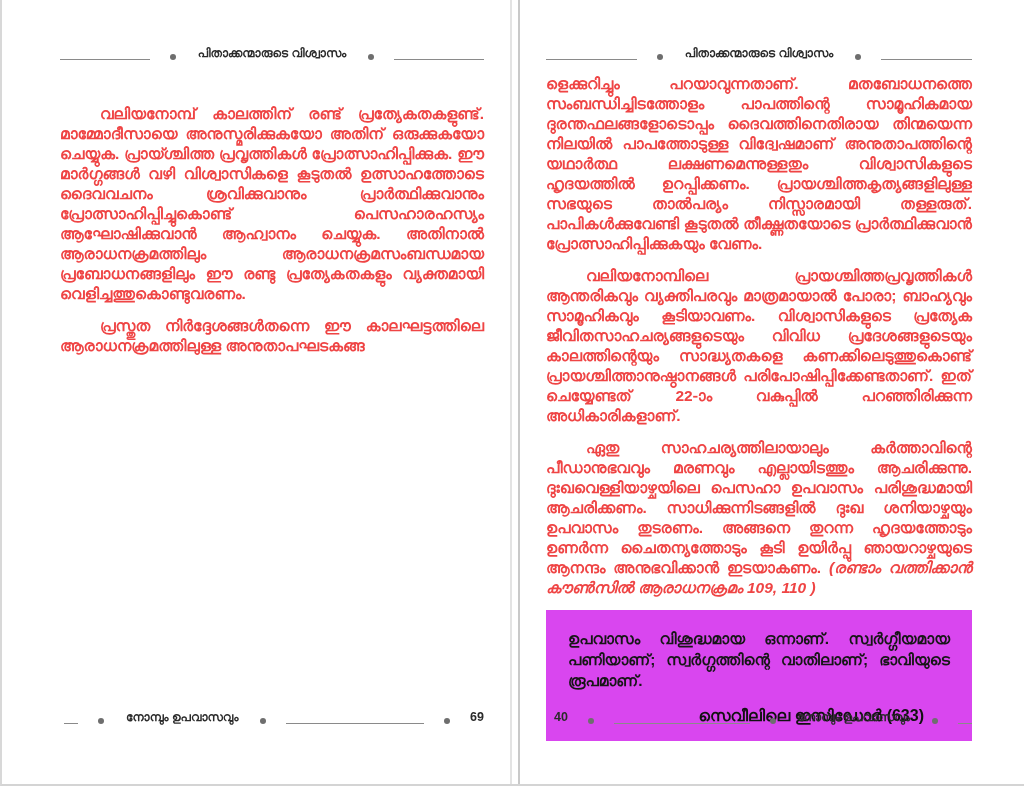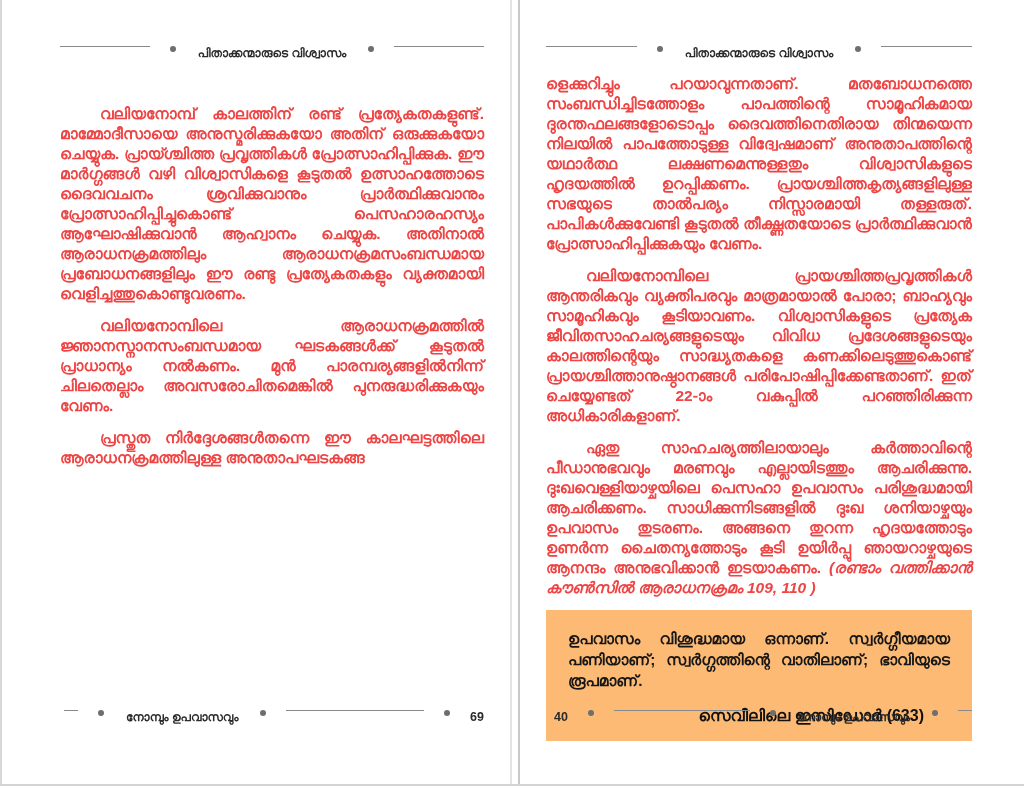--- a/index.html
+++ b/index.html
@@ -31,21 +31,21 @@
     position: absolute;
     left: 508px; top: 0; bottom: 0;
     width: 10px;
     border-left: 2px solid #e3e3e3;
     border-right: 2px solid #c9c9c9;
   }
 
   
   .rulerow {
     display: flex;
-    align-items: flex-start;
+    align-items: flex-end;
     gap: 20px;
     height: 14px;
   }
   .rule  { height: 1px; background: #8a8a8a; flex: 1 1 auto; }
   .rule.short { flex: 0 0 14px; }
   .dot {
     width: 6px; height: 6px; border-radius: 50%;
     background: #6e6e6e; flex: 0 0 auto;
   }
   .rh-label {
@@ -82,21 +82,21 @@
     line-height: 20px;
     text-align: justify;
     color: #ef4444;
     margin-bottom: 12px;
   }
   p.para.indent { text-indent: 40px; }
   .citation { font-style: italic; }
 
   .quote-box {
     margin-top: 6px;
-    background: #fdba74;
+    background: #d946ef;
     padding: 18px 22px 16px 22px;
   }
   .quote-box .quote-text {
     font-size: 15.5px;
     font-weight: bold;
     line-height: 21px;
     text-align: justify;
     color: #161616;
   }
   .quote-box .attribution {
@@ -119,21 +119,20 @@
       <span class="rule"></span>
       <span class="dot"></span>
       <span class="rh-label">പിതാക്കന്മാരുടെ വിശ്വാസം</span>
       <span class="dot"></span>
       <span class="rule"></span>
     </div>
 
 
     <div class="body-text">
       <p class="para indent">വലിയനോമ്പ് കാലത്തിന് രണ്ട് പ്രത്യേകതകളുണ്ട്. മാമ്മോദീസായെ അനുസ്മരിക്കുകയോ അതിന് ഒരുക്കുകയോ ചെയ്യുക. പ്രായ്ശ്ചിത്ത പ്രവൃത്തികൾ പ്രോത്സാഹിപ്പിക്കുക. ഈ മാർഗ്ഗങ്ങൾ വഴി വിശ്വാസികളെ കൂടുതൽ ഉത്സാഹത്തോടെ ദൈവവചനം ശ്രവിക്കുവാനും പ്രാർത്ഥിക്കുവാനും പ്രോത്സാഹിപ്പിച്ചുകൊണ്ട് പെസഹാരഹസ്യം ആഘോഷിക്കുവാൻ ആഹ്വാനം ചെയ്യുക. അതിനാൽ ആരാധനക്രമത്തിലും ആരാധനക്രമസംബന്ധമായ പ്രബോധനങ്ങളിലും ഈ രണ്ടു പ്രത്യേകതകളും വ്യക്തമായി വെളിച്ചത്തുകൊണ്ടുവരണം.</p>
-      <p class="para indent">വലിയനോമ്പിലെ ആരാധനക്രമത്തിൽ ജ്ഞാനസ്നാനസംബന്ധമായ ഘടകങ്ങൾക്ക് കൂടുതൽ പ്രാധാന്യം നൽകണം. മുൻ പാരമ്പര്യങ്ങളിൽനിന്ന് ചിലതെല്ലാം അവസരോചിതമെങ്കിൽ പുനരുദ്ധരിക്കുകയും വേണം.</p>
       <p class="para indent">പ്രസ്തുത നിർദ്ദേശങ്ങൾതന്നെ ഈ കാലഘട്ടത്തിലെ ആരാധനക്രമത്തിലുള്ള അനുതാപഘടകങ്ങ</p>
     </div>
 
     <div class="running-footer">
       <div class="rulerow">
         <span class="rule short"></span>
         <span class="dot"></span>
         <span class="rh-label">നോമ്പും ഉപവാസവും</span>
         <span class="dot"></span>
         <span class="rule"></span>

